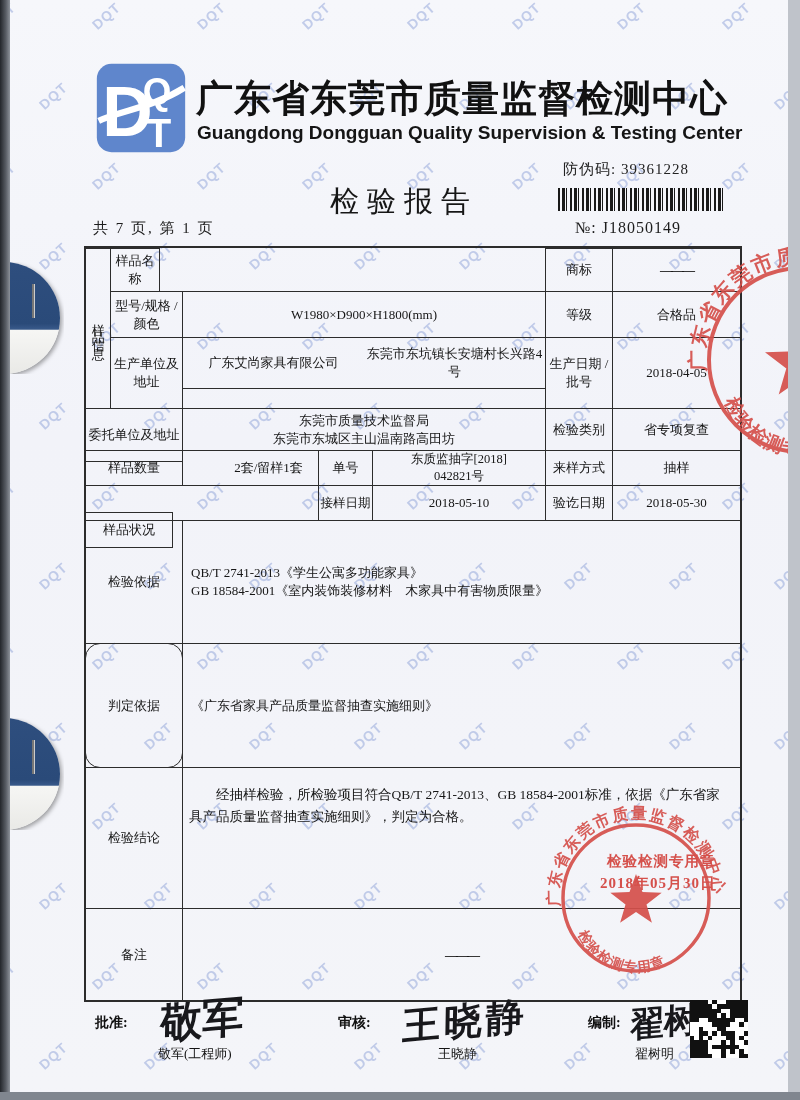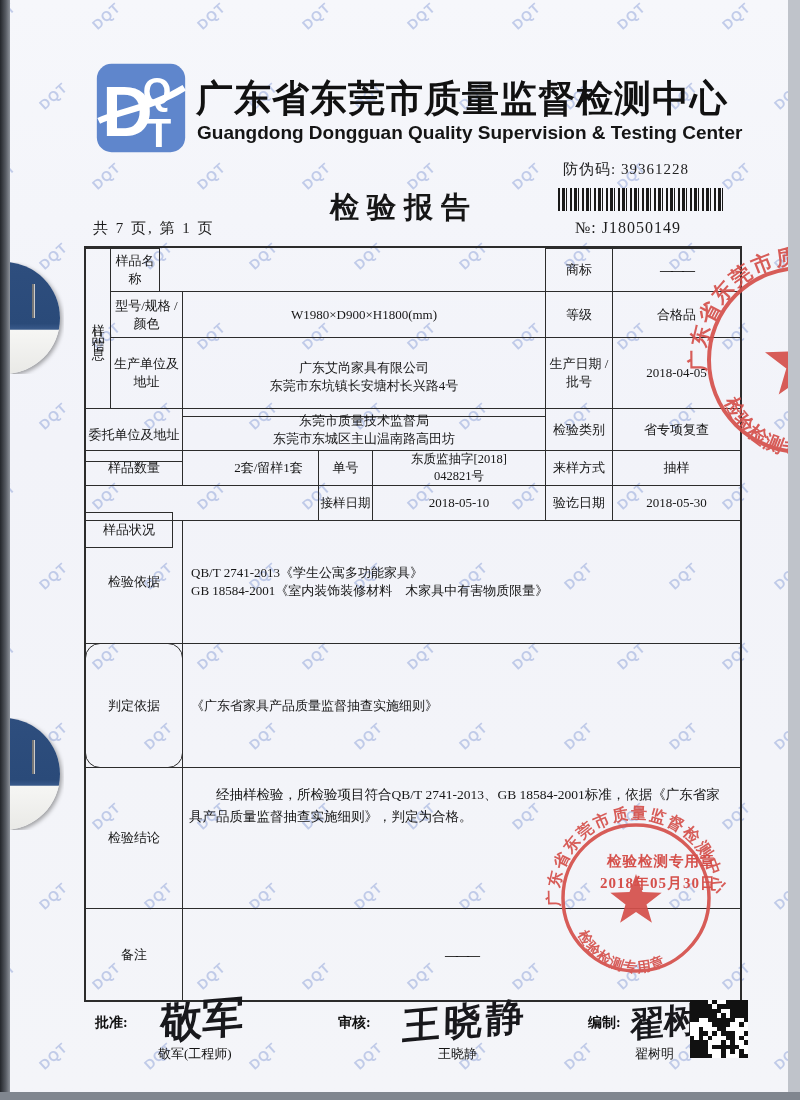--- a/index.html
+++ b/index.html
@@ -16,21 +16,21 @@
   .wm{position:absolute;font-family:"Liberation Sans",sans-serif;font-weight:bold;
       font-size:14px;color:rgba(122,146,210,.42);transform:rotate(-42deg);letter-spacing:1px;}
   #content{left:0;top:0;width:778px;height:1092px;z-index:2;}
   
   #logo{left:85px;top:62px;width:92px;height:92px;}
   #org-cn{left:186px;top:74px;width:548px;font-family:"Liberation Sans",sans-serif;font-weight:bold;
           font-size:37px;color:#111;letter-spacing:1px;white-space:nowrap;}
   #org-en{left:187px;top:122px;width:548px;font-family:"Liberation Sans",sans-serif;font-weight:bold;
           font-size:19px;color:#151515;white-space:nowrap;}
   #anti-fake{left:553px;top:160px;font-size:15px;color:#222;letter-spacing:1px;}
-  #report-title{left:320px;top:188px;font-size:29px;font-weight:bold;color:#161616;letter-spacing:8px;}
+  #report-title{left:320px;top:182px;font-size:29px;font-weight:normal;color:#161616;letter-spacing:8px;}
   #barcode{left:548px;top:188px;width:168px;height:23px;
     background:repeating-linear-gradient(90deg,#191919 0 2px,transparent 2px 4px,#191919 4px 7px,transparent 7px 8px,#191919 8px 9px,transparent 9px 12px);}
   #page-info{left:83px;top:219px;font-size:15px;color:#1d1d1d;letter-spacing:2px;}
   #report-no{left:565px;top:219px;font-size:16px;color:#1d1d1d;letter-spacing:1px;}
   
   .cell{position:absolute;border:1px solid #2c2c2c;box-sizing:border-box;
         display:flex;align-items:center;justify-content:center;text-align:center;
         font-size:13px;color:#161616;line-height:1.35;}
   .cell.left{justify-content:flex-start;text-align:left;}
   .cell.top{align-items:flex-start;}
@@ -203,21 +203,21 @@
     <div class="cell" style="left:100px;top:248px;width:50px;height:44px;">样品名称</div>
     <div class="cell" style="left:535px;top:248px;width:68px;height:44px;">商标</div>
     <div class="cell dash" style="left:602px;top:248px;width:129px;height:44px;">———</div>
 
     <div class="cell" style="left:100px;top:291px;width:73px;height:47px;">型号/规格 /颜色</div>
     <div class="cell" style="left:172px;top:291px;width:364px;height:47px;">W1980×D900×H1800(mm)</div>
     <div class="cell" style="left:535px;top:291px;width:68px;height:47px;">等级</div>
     <div class="cell" style="left:602px;top:291px;width:129px;height:47px;">合格品</div>
 
     <div class="cell" style="left:100px;top:337px;width:73px;height:72px;">生产单位及 地址</div>
-    <div class="cell twoline" style="left:172px;top:337px;width:364px;height:80px;flex-direction:column;">
+    <div class="cell twoline" style="left:172px;top:337px;width:364px;height:52px;flex-direction:row;">
       <div>广东艾尚家具有限公司</div>
       <div>东莞市东坑镇长安塘村长兴路4号</div>
     </div>
     <div class="cell" style="left:535px;top:337px;width:68px;height:72px;">生产日期 /批号</div>
     <div class="cell" style="left:602px;top:337px;width:129px;height:72px;">2018-04-05</div>
 
     <div class="cell" style="left:75px;top:408px;width:98px;height:54px;">委托单位及地址</div>
     <div class="cell twoline" style="left:172px;top:408px;width:364px;height:43px;flex-direction:column;">
       <div>东莞市质量技术监督局</div>
       <div>东莞市东城区主山温南路高田坊</div>

